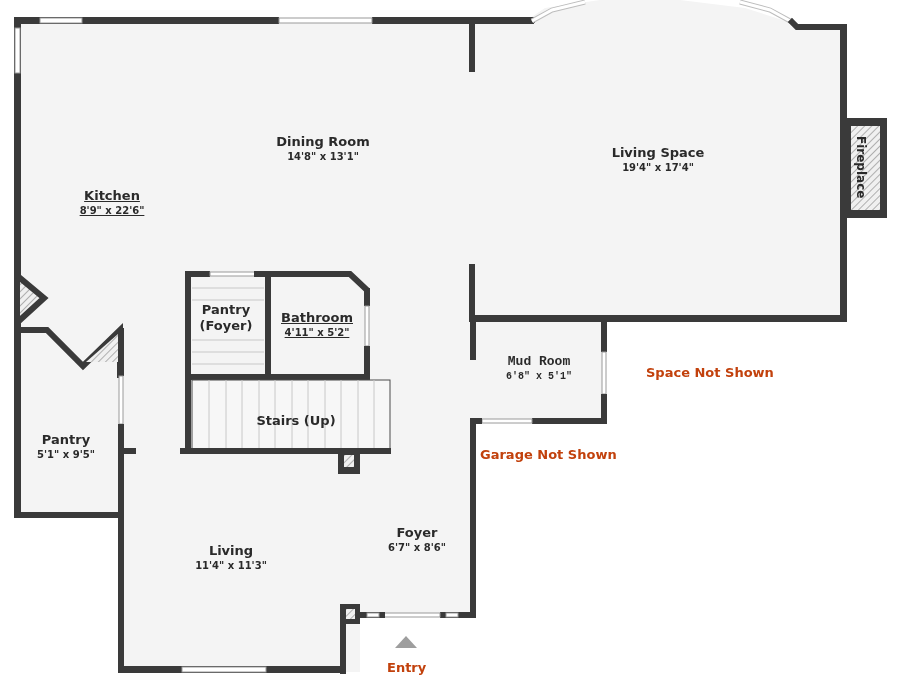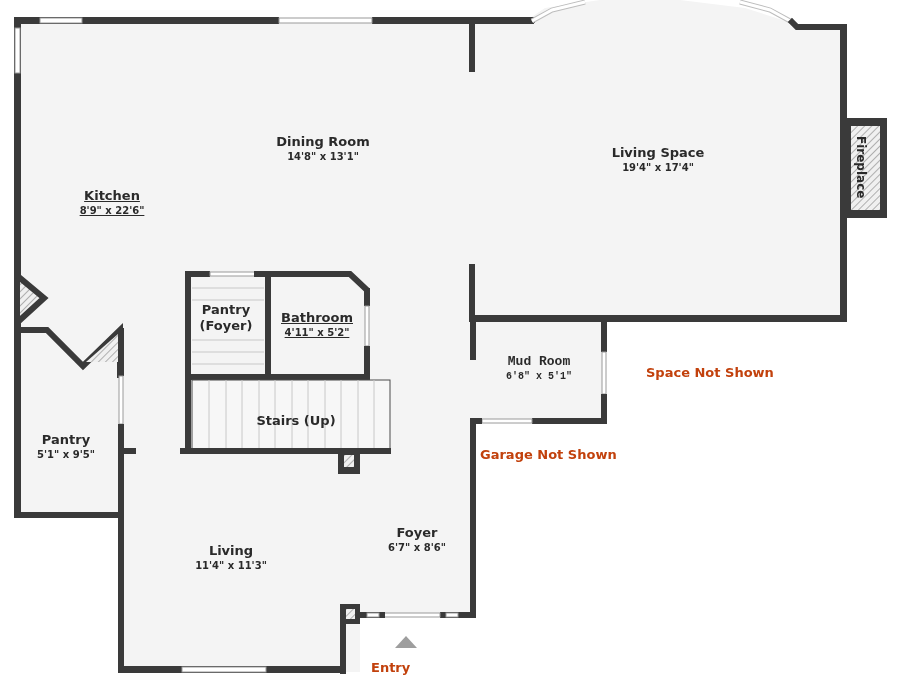--- a/index.html
+++ b/index.html
@@ -178,13 +178,13 @@
 </div>
 <div class="lbl" style="left:417px; top:525px;">
   <span class="name">Foyer</span>
   <span class="dim">6'7" x 8'6"</span>
 </div>
 
 <div class="fp-text" style="left:832px; top:158px; width:58px; text-align:center; transform: rotate(90deg);">Fireplace</div>
 
 <div class="plain" style="left:646px; top:365px;">Space Not Shown</div>
 <div class="plain" style="left:480px; top:447px;">Garage Not Shown</div>
-<div class="plain" style="left:371px; top:660px;">Entry</div>
+<div class="plain" style="left:387px; top:660px;">Entry</div>
 
 </body></html>

